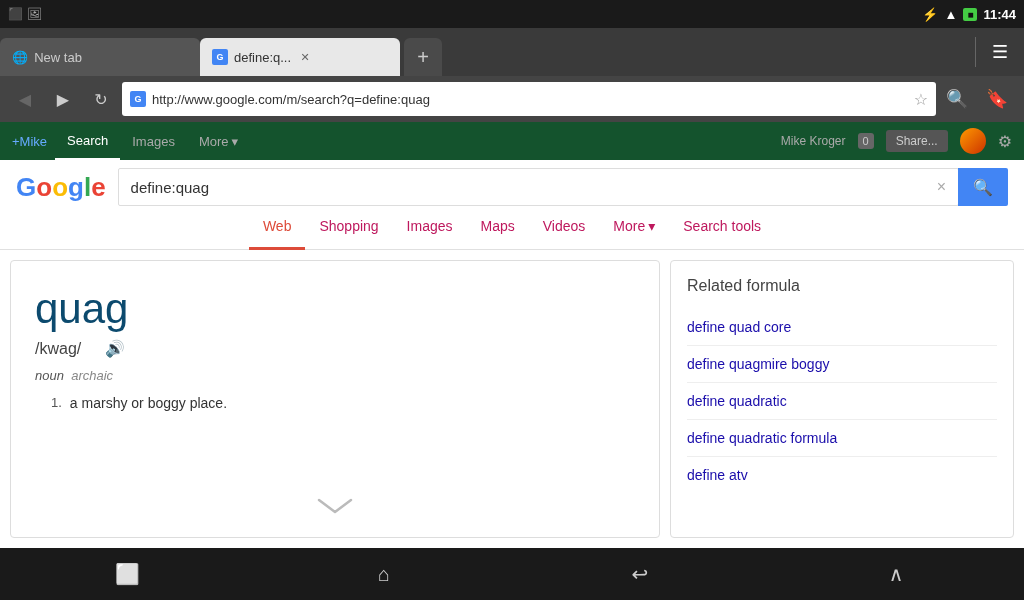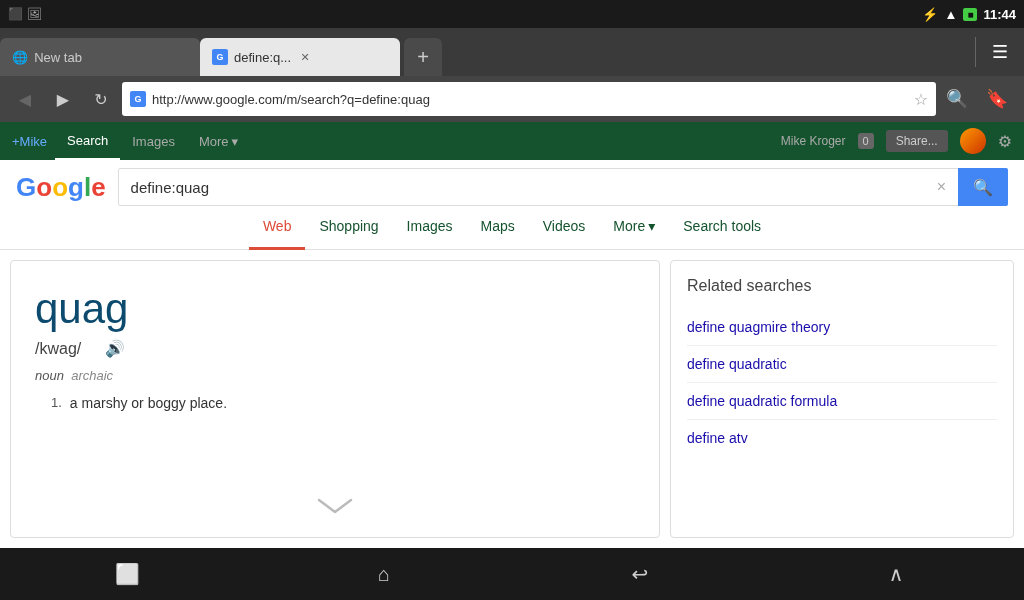--- a/index.html
+++ b/index.html
@@ -209,21 +209,21 @@
       border-bottom: 1px solid #e0e0e0;
       gap: 0;
       justify-content: center;
     }
     .s-tab {
       padding: 0 14px;
       height: 44px;
       display: flex;
       align-items: center;
       font-size: 14px;
-      color: #14532d;
+      color: #be185d;
       cursor: pointer;
       border-bottom: 3px solid transparent;
     }
     .s-tab.active {
       color: #dd4b39;
       border-bottom: 3px solid #dd4b39;
       font-weight: 500;
     }
     .s-tab-more { display: flex; align-items: center; gap: 3px; }
 
@@ -502,22 +502,23 @@
           </div>
         </div>
         <div class="expand-btn">
           <svg width="40" height="20" viewBox="0 0 40 20">
             <polyline points="4,4 20,16 36,4" stroke="#bbb" stroke-width="2.5" fill="none" stroke-linecap="round" stroke-linejoin="round"></polyline>
           </svg>
         </div>
       </div>
 
       <div class="related-card">
-        <div class="related-title">Related searches</div>
-        <a class="related-link">define quagmire theory</a>
+        <div class="related-title">Related formula</div>
+        <a class="related-link">define quad core</a>
+        <a class="related-link">define quagmire boggy</a>
         <a class="related-link">define quadratic</a>
         <a class="related-link">define quadratic formula</a>
         <a class="related-link">define atv</a>
       </div>
     </div>
   </div>
 
   <div class="bottom-nav">
     <div class="bottom-btn">
       <span>⬜</span>

